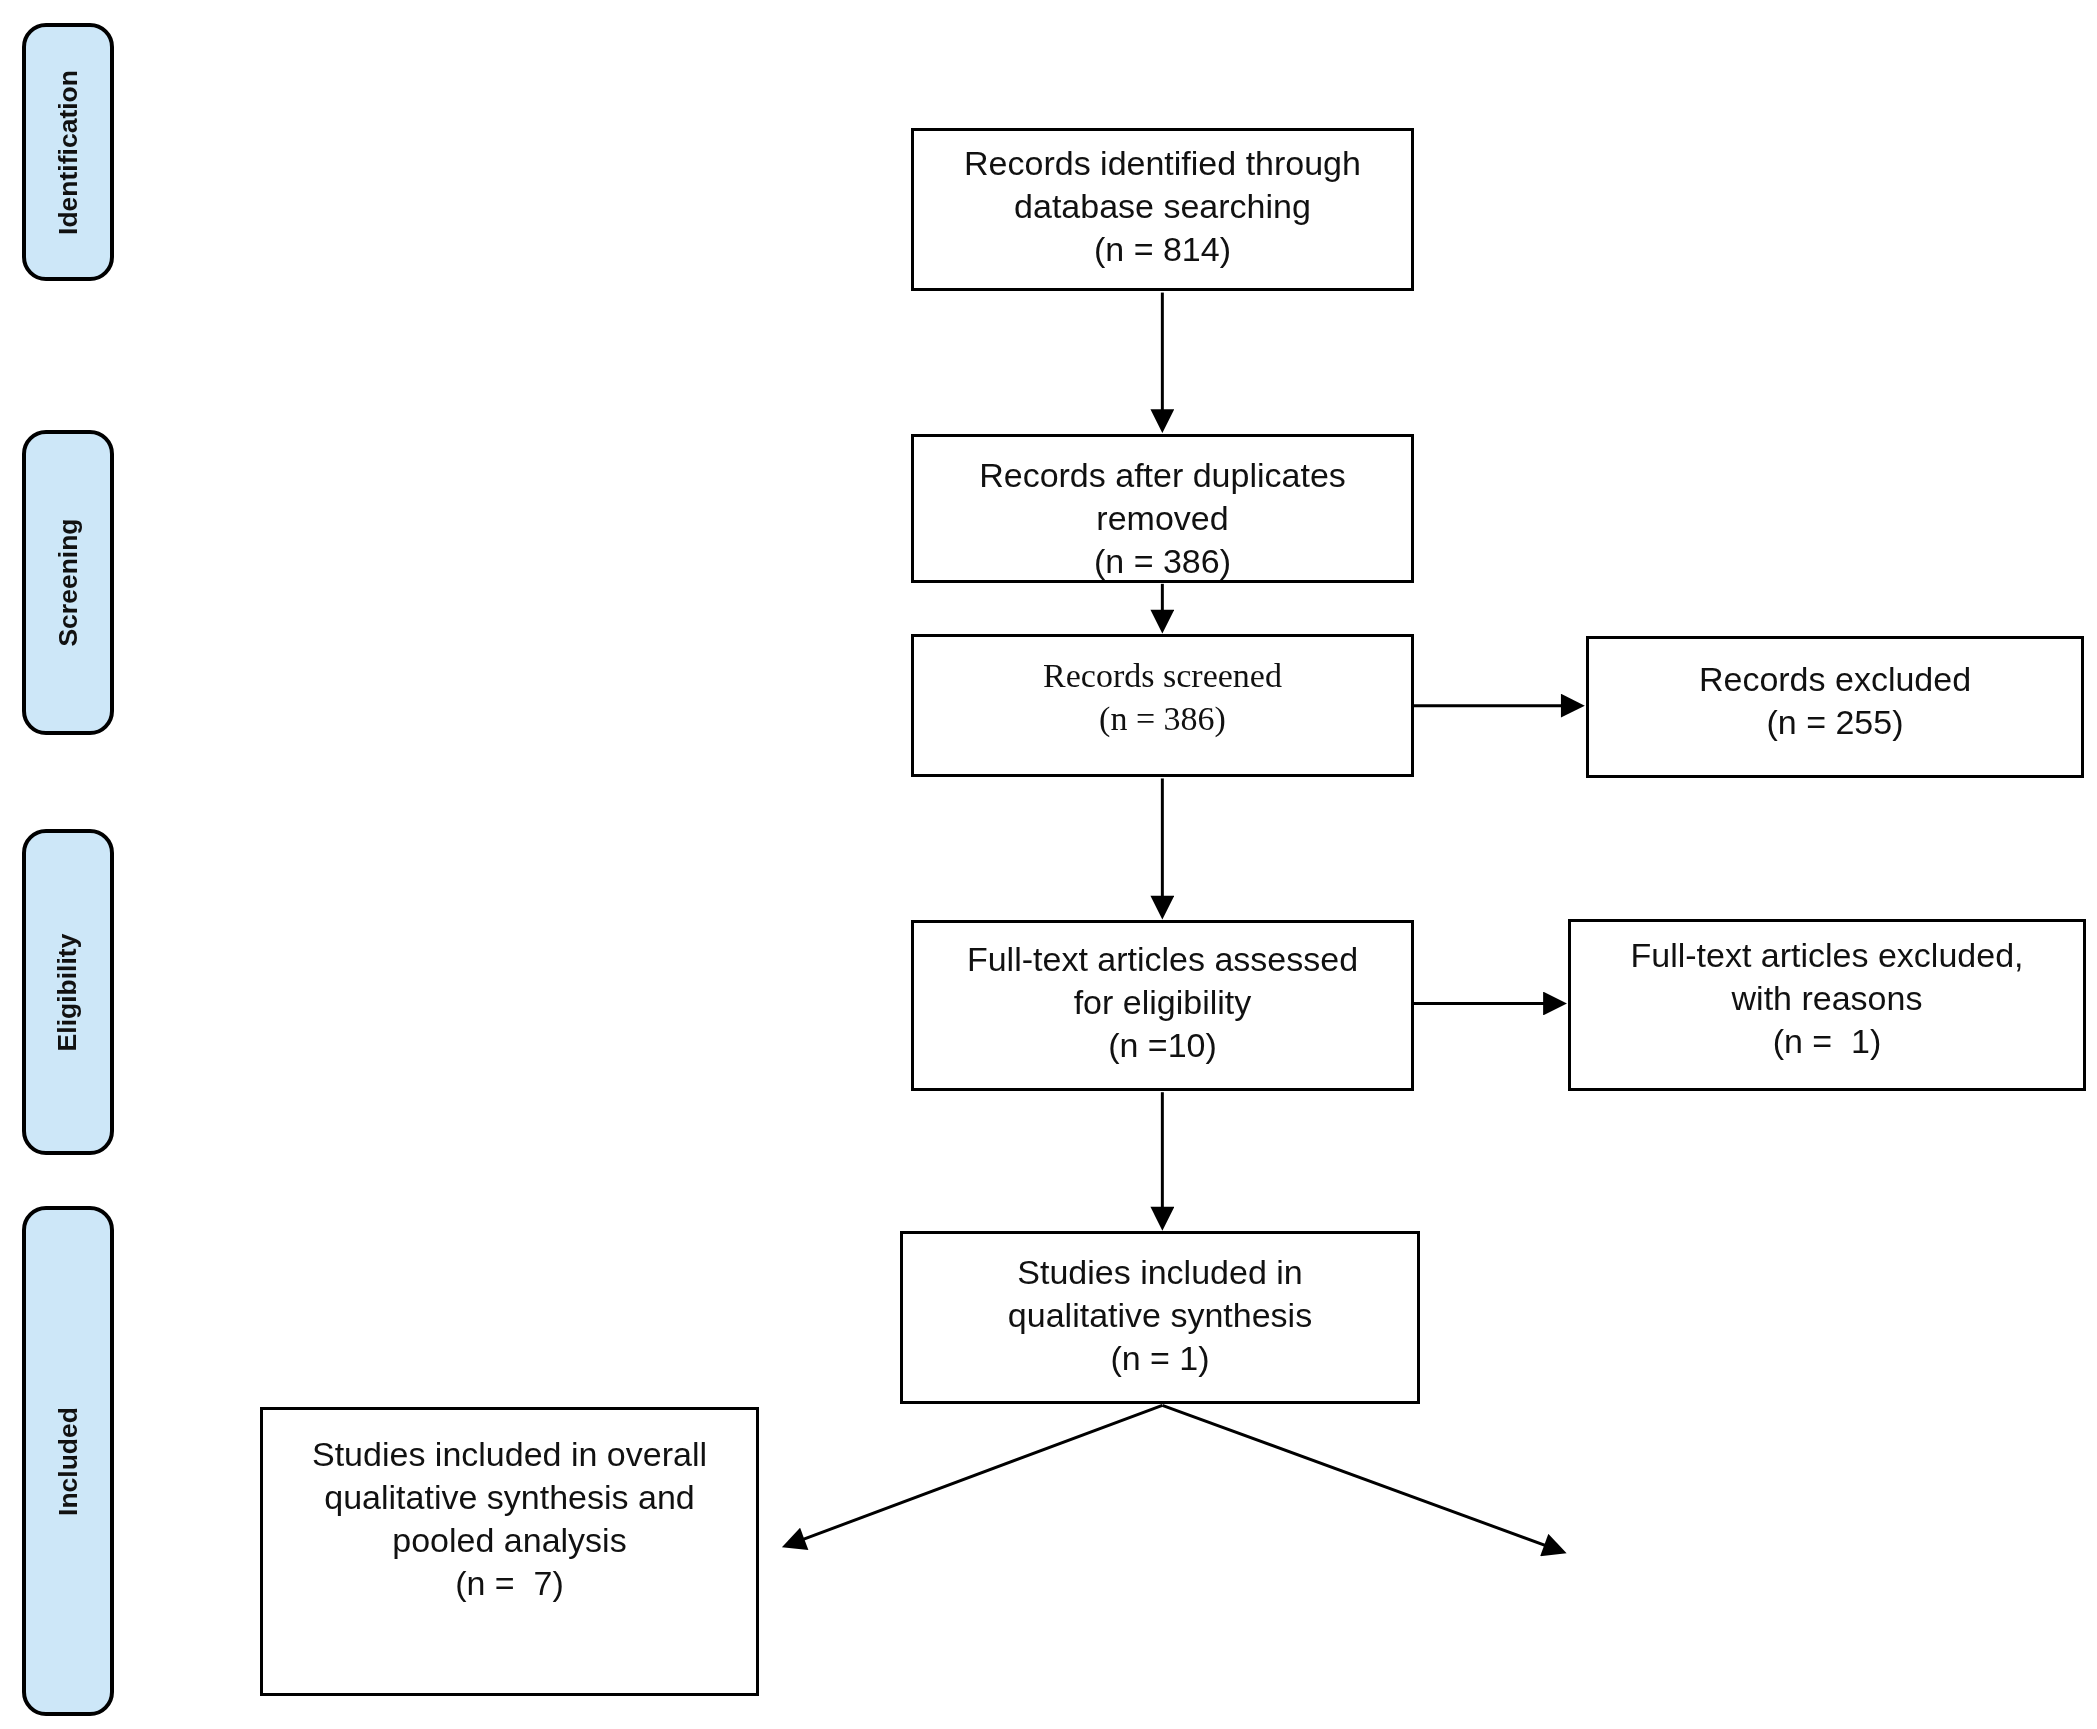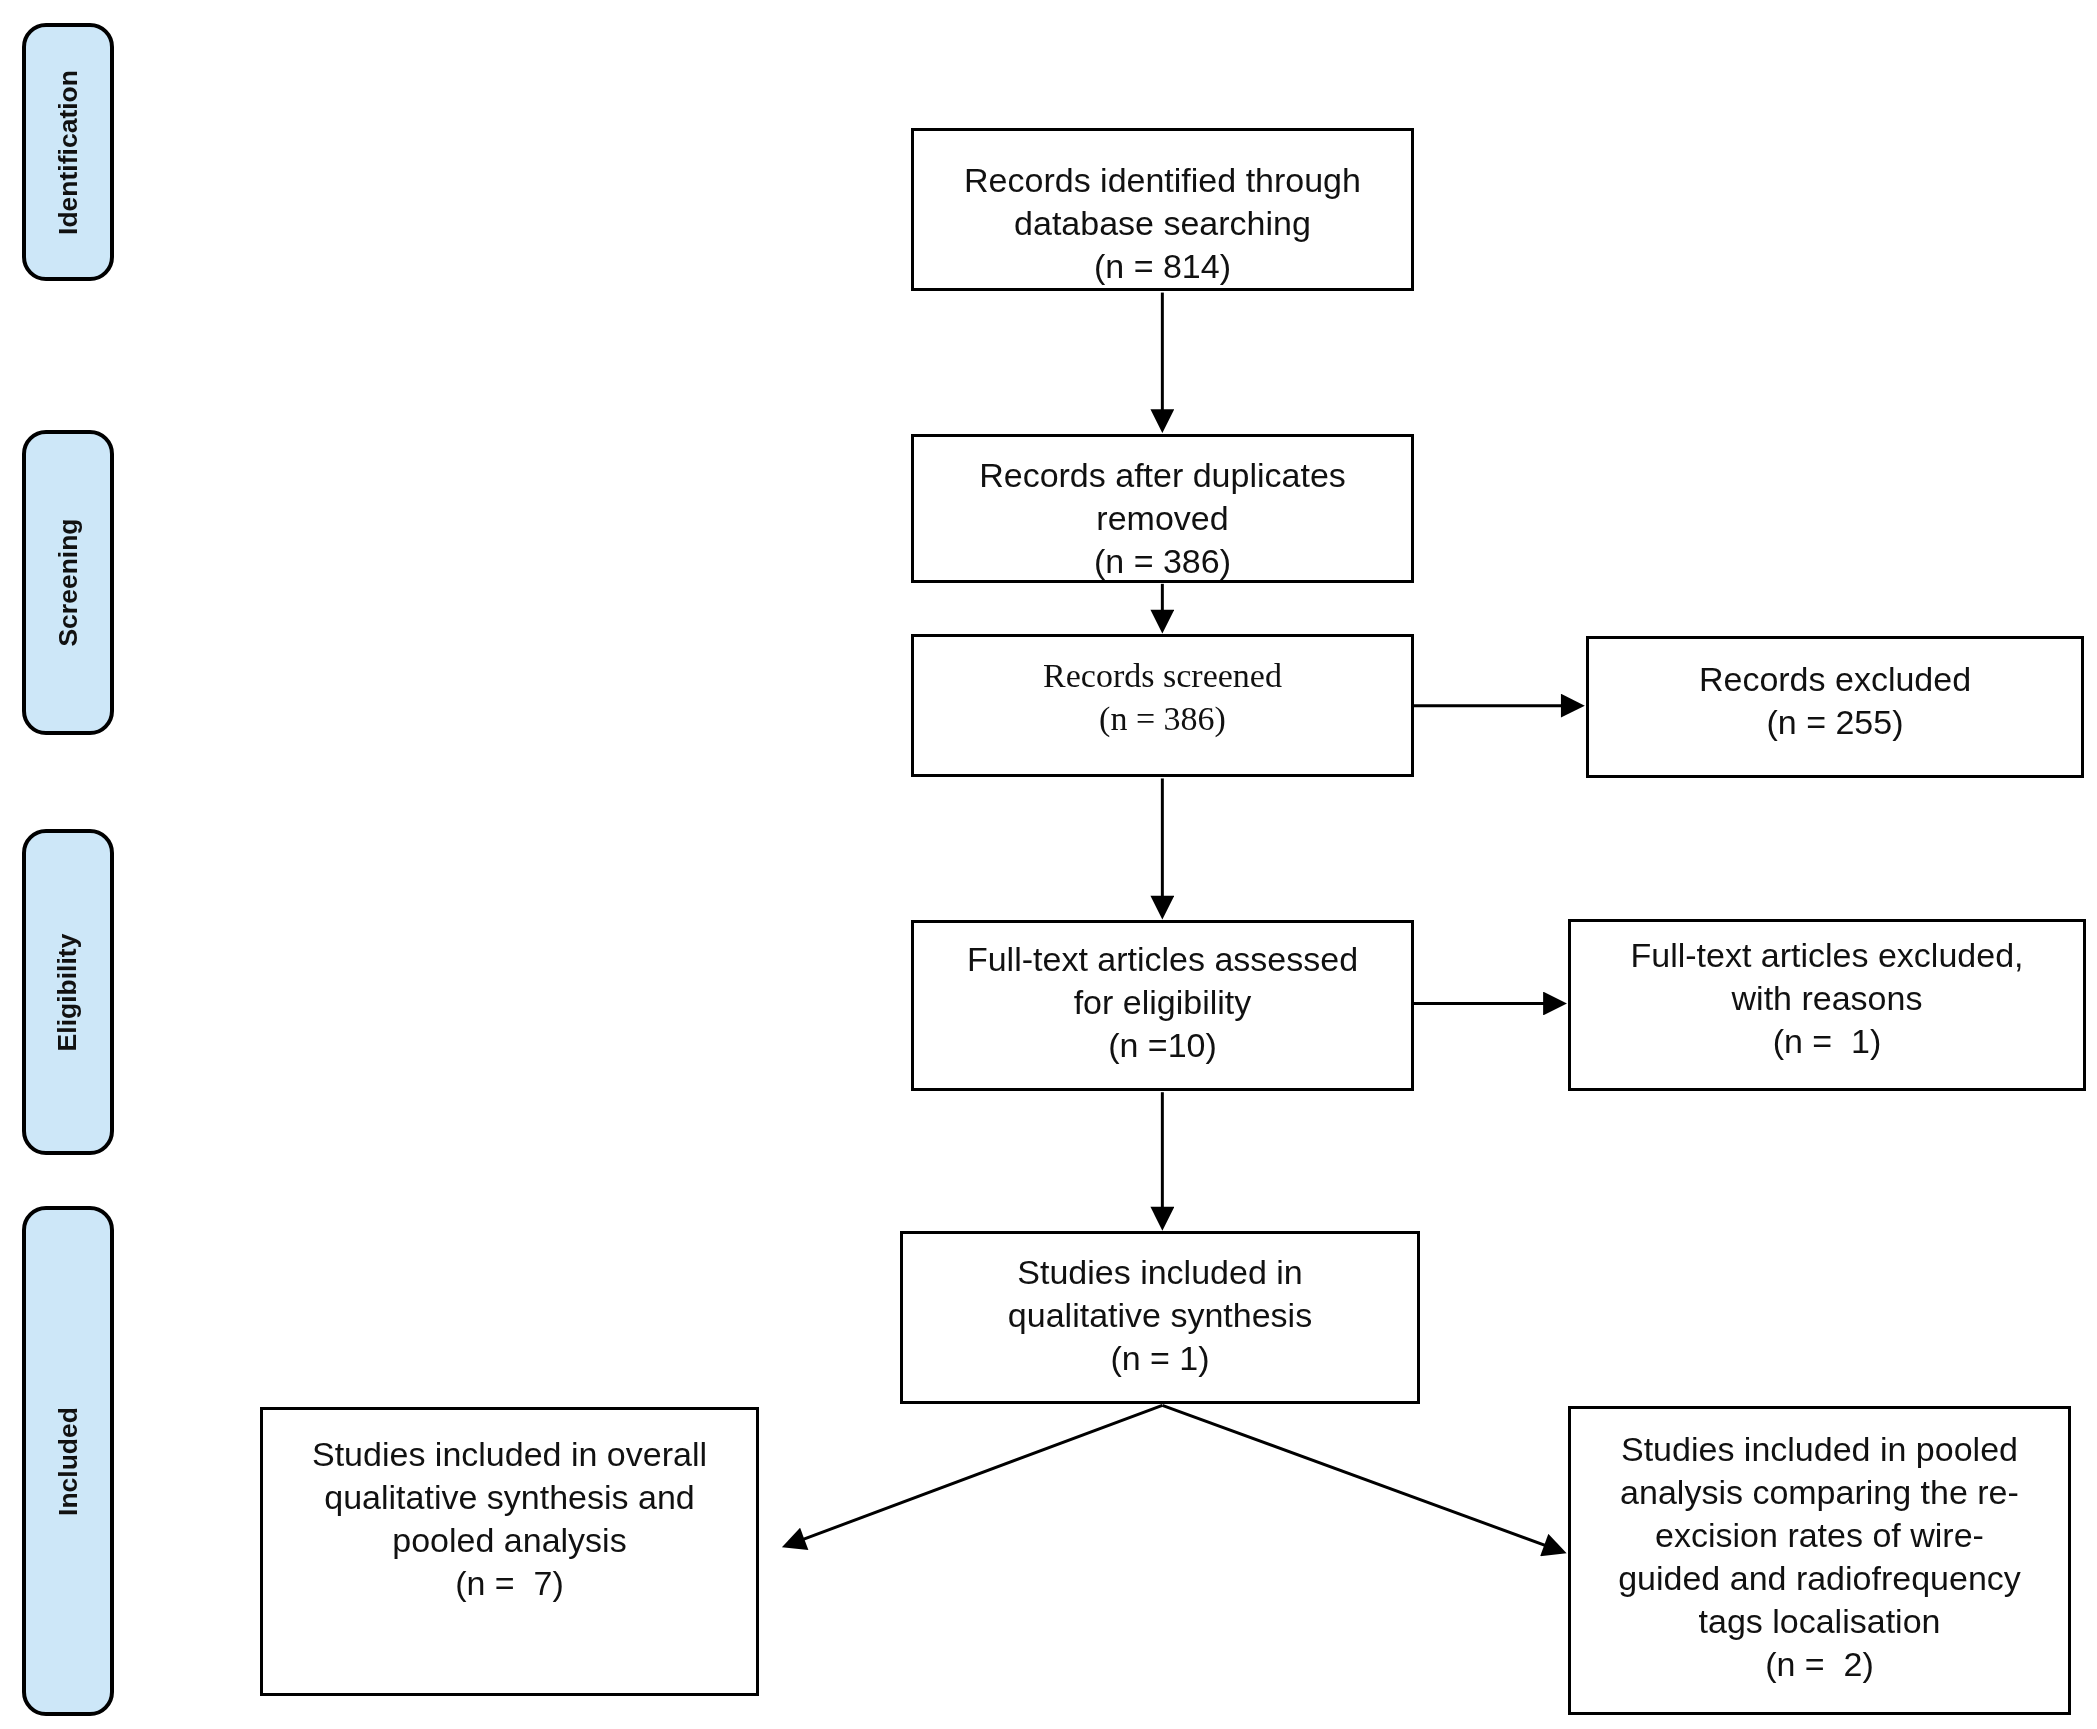--- a/index.html
+++ b/index.html
@@ -84,21 +84,21 @@
     <line x1="1756" y1="442" x2="1756" y2="647" marker-end="url(#ah)"></line>
     <line x1="1756" y1="882" x2="1756" y2="950" marker-end="url(#ah)"></line>
     <line x1="2125" y1="1066" x2="2387" y2="1066" marker-end="url(#ah)"></line>
     <line x1="1756" y1="1176" x2="1756" y2="1382" marker-end="url(#ah)"></line>
     <line x1="2122" y1="1516" x2="2360" y2="1516" marker-end="url(#ah)"></line>
     <line x1="1756" y1="1650" x2="1756" y2="1852" marker-end="url(#ah)"></line>
     <line x1="1756" y1="2123" x2="1188" y2="2335" marker-end="url(#ah)"></line>
     <line x1="1756" y1="2123" x2="2360" y2="2344" marker-end="url(#ah)"></line>
   </svg>
 
-  <div class="fbox" style="left:911px;top:128px;width:503px;height:163px;padding-top:10.6px;align-items:flex-end;">
+  <div class="fbox" style="left:911px;top:128px;width:503px;height:163px;padding-top:10.6px;">
     <div class="txt">Records identified through
 database searching
 (n = 814)</div>
   </div>
 
   <div class="fbox" style="left:911px;top:434px;width:503px;height:149px;padding-top:17px;">
     <div class="txt">Records after duplicates
 removed
 (n = 386)</div>
   </div>
@@ -131,23 +131,15 @@
 (n = 1)</div>
   </div>
 
   <div class="fbox" style="left:260px;top:1407px;width:499px;height:289px;padding-top:22.5px;">
     <div class="txt">Studies included in overall
 qualitative synthesis and
 pooled analysis
 (n =  7)</div>
   </div>
 
-  <div class="fbox" style="left:1568px;top:1406px;width:503px;height:309px;padding-top:18.5px;">
-    <div class="txt">Studies included in pooled
-analysis comparing the re-
-excision rates of wire-
-guided and radiofrequency
-tags localisation
-(n =  2)</div>
-  </div>
 
 </div>
 
 
 </body></html>

